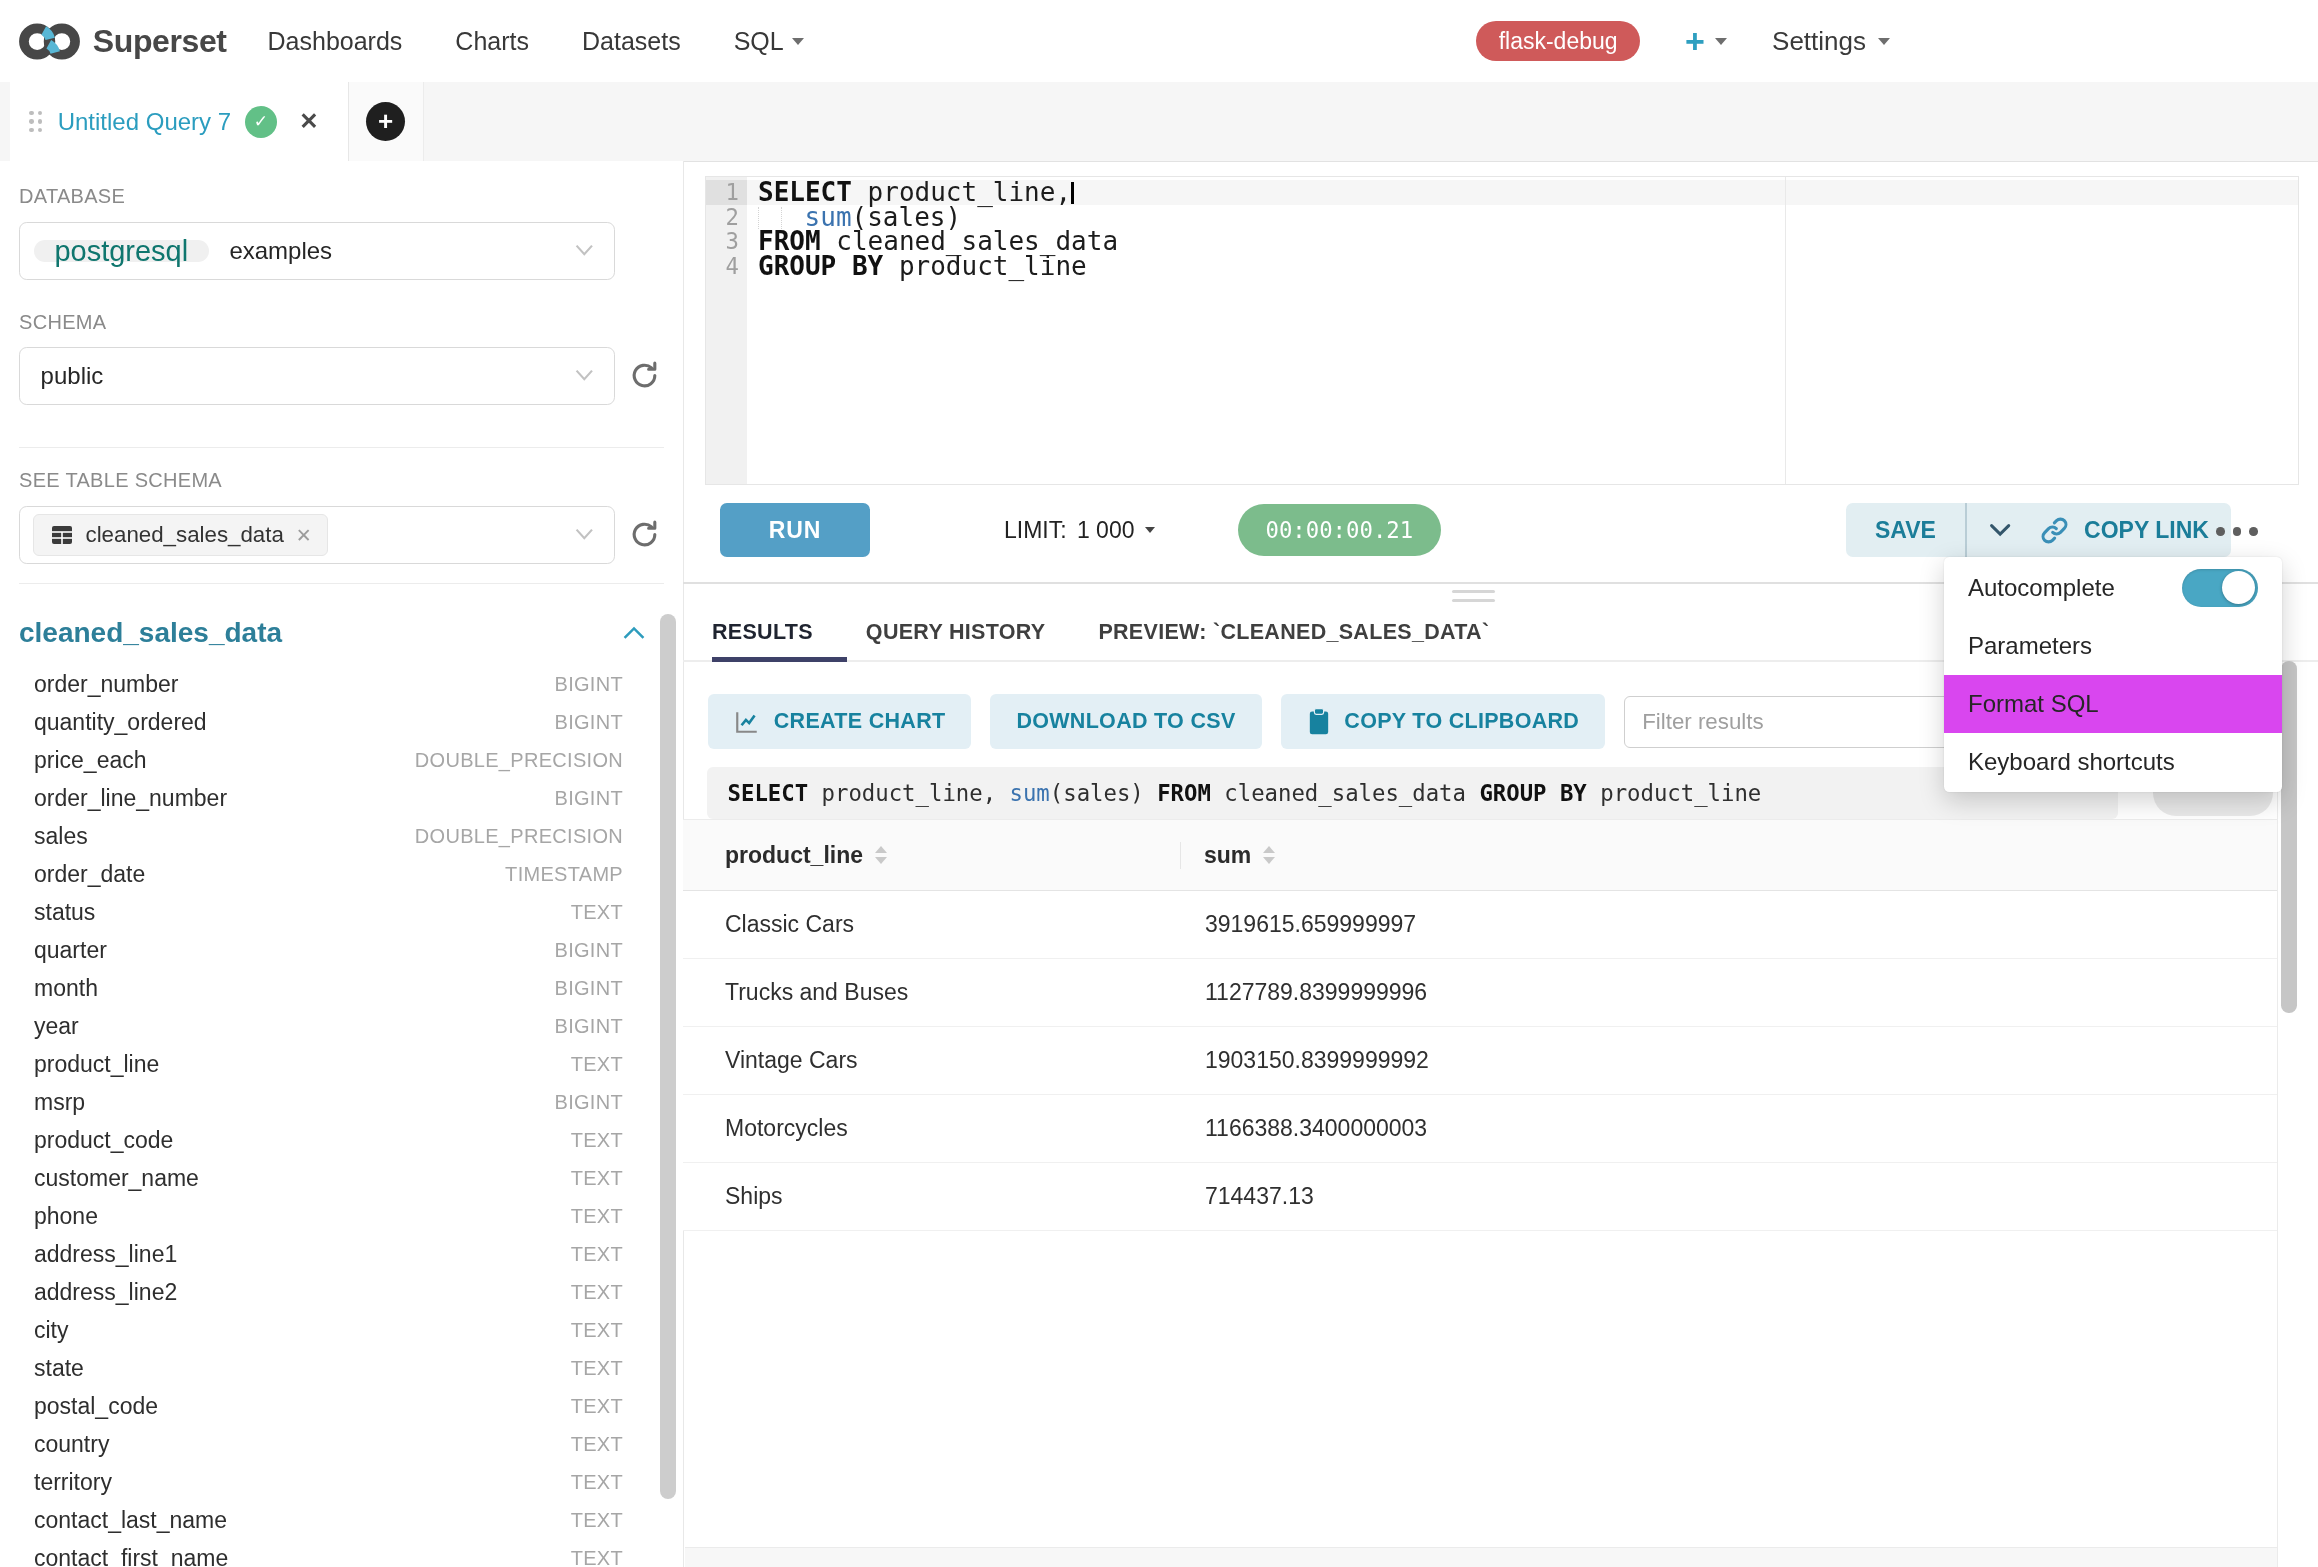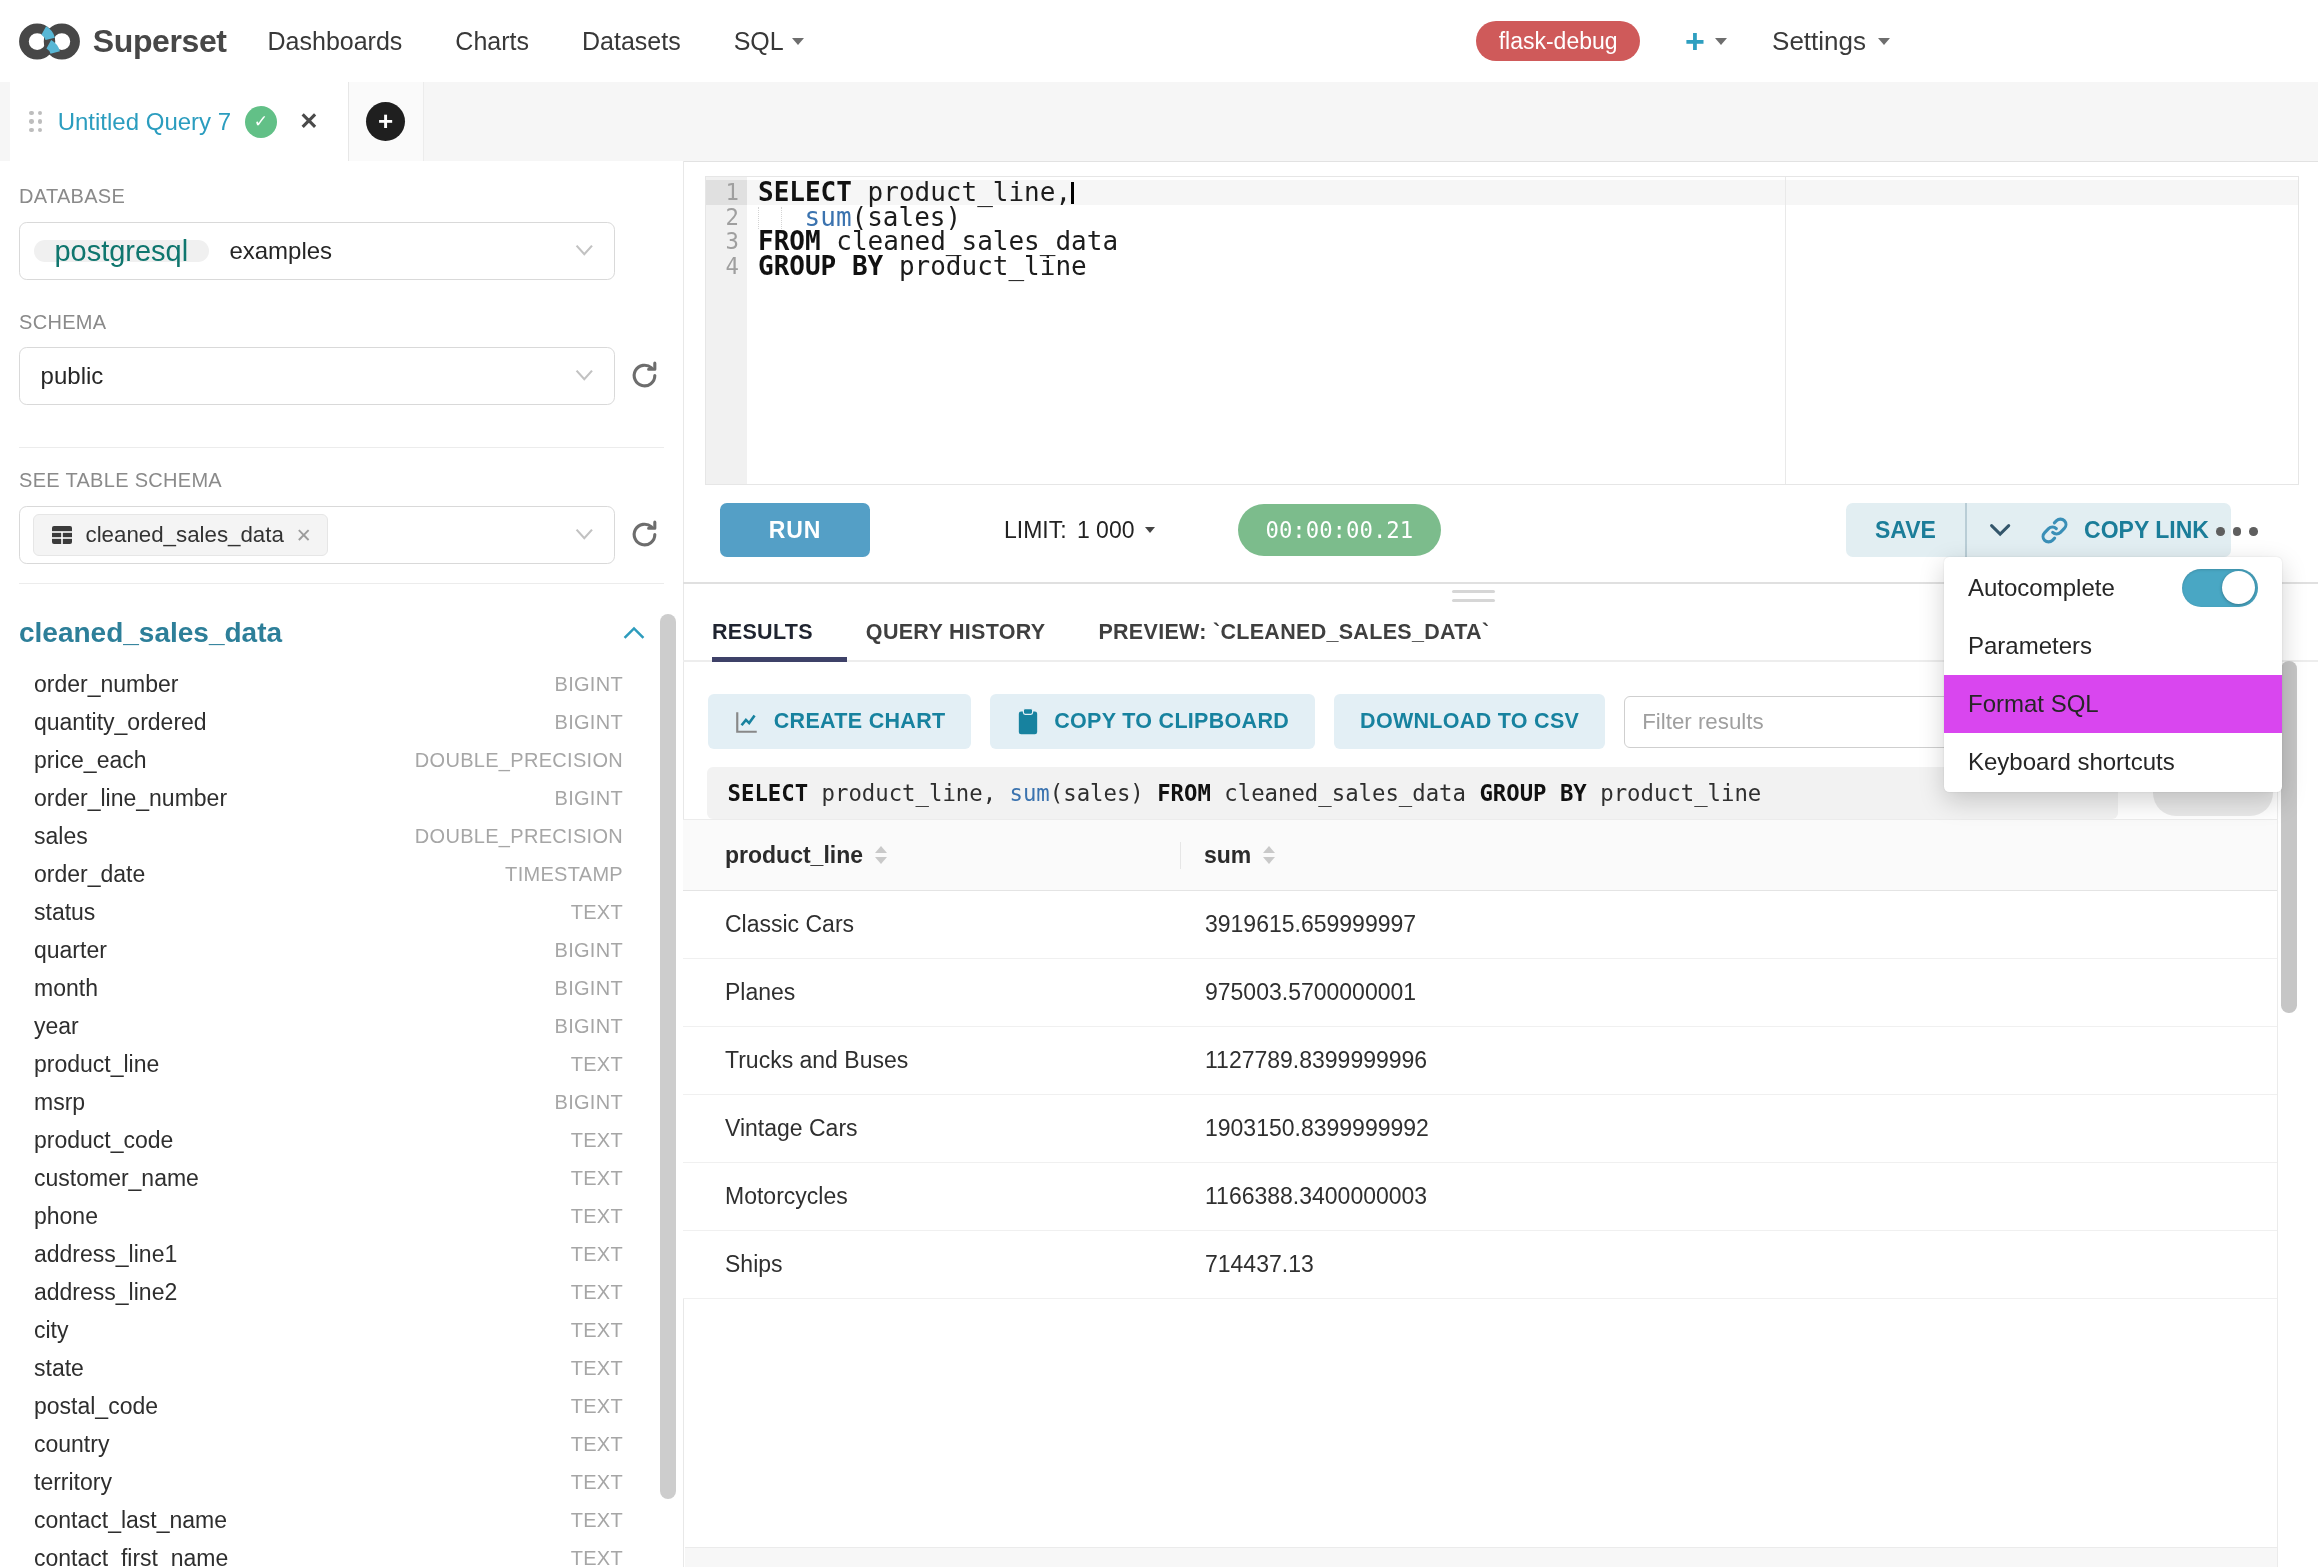--- a/index.html
+++ b/index.html
@@ -474,28 +474,28 @@
 
   <div class="actions">
     <div class="act-btn">
       <svg width="26" height="26" viewBox="0 0 24 24">
         <path d="M3 3v18h18" fill="none" stroke="#888" stroke-width="2"></path>
         <polyline points="7,15 11,10 14,13 19,6" fill="none" stroke="#17829f" stroke-width="2.4"></polyline>
       </svg>
       <span>CREATE CHART</span>
     </div>
     <div class="act-btn">
+      <span>DOWNLOAD TO CSV</span>
+    </div>
+    <div class="act-btn">
       <svg width="24" height="27.5" viewBox="0 0 20 24">
         <rect x="2" y="3" width="16" height="20" rx="2" fill="#17829f"></rect>
         <rect x="6" y="0.5" width="8" height="5" rx="1.5" fill="#17829f" stroke="#e3eff5" stroke-width="1"></rect>
       </svg>
       <span>COPY TO CLIPBOARD</span>
-    </div>
-    <div class="act-btn">
-      <span>DOWNLOAD TO CSV</span>
     </div>
     <input class="filter-input" placeholder="Filter results" style="">
   </div>
 
   <div class="preview-bar mono"><span class="kw">SELECT</span><span> product_line, </span><span class="fn">sum</span><span>(sales) </span><span class="kw">FROM</span><span> cleaned_sales_data </span><span class="kw">GROUP BY</span><span> product_line</span></div>
   <div class="gray-pill"></div>
 
   <div class="rtable">
     <div class="rt-header">
       <div class="rt-h1">
@@ -514,24 +514,20 @@
       </div>
     </div>
     <div>
 
         <div class="rt-row">
           <span class="rt-c1">Classic Cars</span>
           <span class="rt-c2">3919615.659999997</span>
         </div>
 
 
-        <div class="rt-row">
-          <span class="rt-c1">Planes</span>
-          <span class="rt-c2">975003.5700000001</span>
-        </div>
 
         <div class="rt-row">
           <span class="rt-c1">Trucks and Buses</span>
           <span class="rt-c2">1127789.8399999996</span>
         </div>
 
         <div class="rt-row">
           <span class="rt-c1">Vintage Cars</span>
           <span class="rt-c2">1903150.8399999992</span>
         </div>

